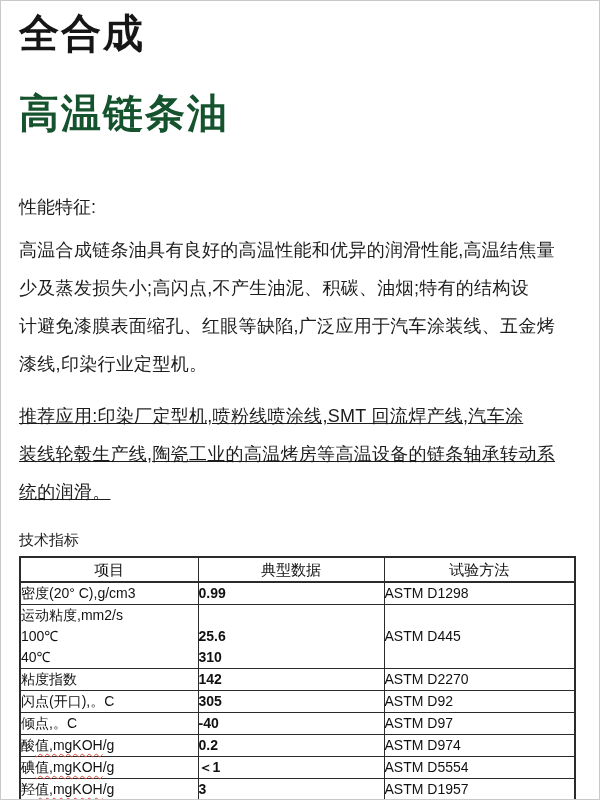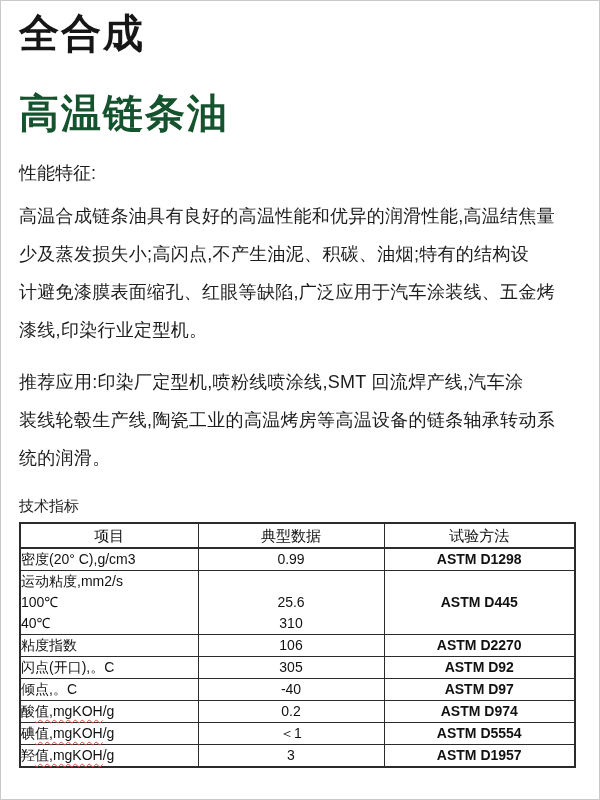--- a/index.html
+++ b/index.html
@@ -12,48 +12,48 @@
   }
   .title-black{
     margin:0;font-size:40px;line-height:48px;font-weight:900;
     letter-spacing:2px;color:#161616;
   }
   .title-red{
     margin:32px 0 0 0;font-size:40px;line-height:48px;font-weight:900;
     letter-spacing:2px;color:#14532d;
   }
   .section-heading{
-    margin-top:24px;font-size:18px;line-height:24px;font-weight:400;
+    margin-top:58px;font-size:18px;line-height:24px;font-weight:400;
   }
   .para{
     margin:12px 0 0 0;font-size:18px;line-height:38px;
     white-space:pre-line;letter-spacing:0.3px;
   }
-  .para.second{margin-top:14px;}
+  .para.second{margin-top:14px;text-decoration:underline;}
   .table-caption{
     margin-top:18px;font-size:15px;line-height:22px;
   }
   table.spec{
     margin-top:5px;border-collapse:collapse;table-layout:fixed;
     width:555px;font-size:14px;color:#111;
   }
   table.spec,table.spec th,table.spec td{border:1px solid #2b2b2b;}
   table.spec{border-width:2px;}
   table.spec th{
     font-size:15px;font-weight:400;line-height:23px;padding:0;
     border-bottom-width:2px;text-align:center;
   }
   table.spec td{line-height:21px;padding:0;}
   td.col-item{
     text-align:left;padding-left:4px;white-space:pre-line;
   }
   td.col-value{
-    text-align:center;white-space:pre-line;font-weight:400;
+    text-align:left;white-space:pre-line;font-weight:700;
   }
-  td.col-method{text-align:center;font-weight:700;}
+  td.col-method{font-weight:400;}
   .w-item{width:178px;}
   .w-value{width:186px;}
   .w-method{width:191px;}
   .wavy{
     text-decoration:underline;
     text-decoration-style:wavy;
     text-decoration-color:#d84a3e;
     text-decoration-thickness:1px;
     text-underline-offset:3px;
     margin-top:22px;
@@ -103,21 +103,21 @@
         <td class="col-item"><span>运动粘度,mm2/s
 100℃
 40℃</span><span class="wavy"></span><span></span></td>
         <td class="col-value">
 25.6
 310</td>
         <td class="col-method">ASTM D445</td>
       </tr>
       <tr>
         <td class="col-item"><span>粘度指数</span><span class="wavy"></span><span></span></td>
-        <td class="col-value">106</td>
+        <td class="col-value">142</td>
         <td class="col-method">ASTM D2270</td>
       </tr>
       <tr>
         <td class="col-item"><span>闪点(开口),。C</span><span class="wavy"></span><span></span></td>
         <td class="col-value">305</td>
         <td class="col-method">ASTM D92</td>
       </tr>
       <tr>
         <td class="col-item"><span>倾点,。C</span><span class="wavy"></span><span></span></td>
         <td class="col-value">-40</td>

